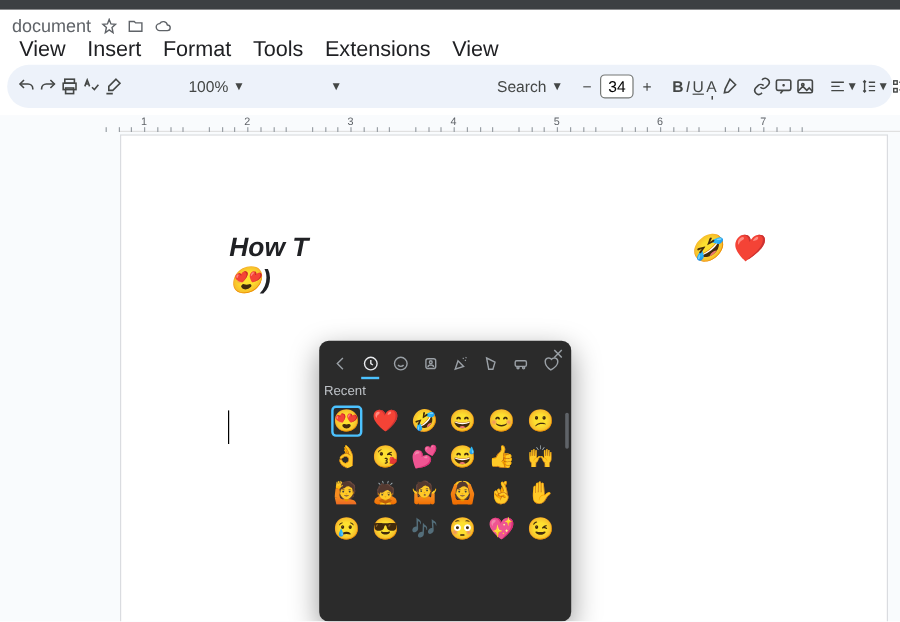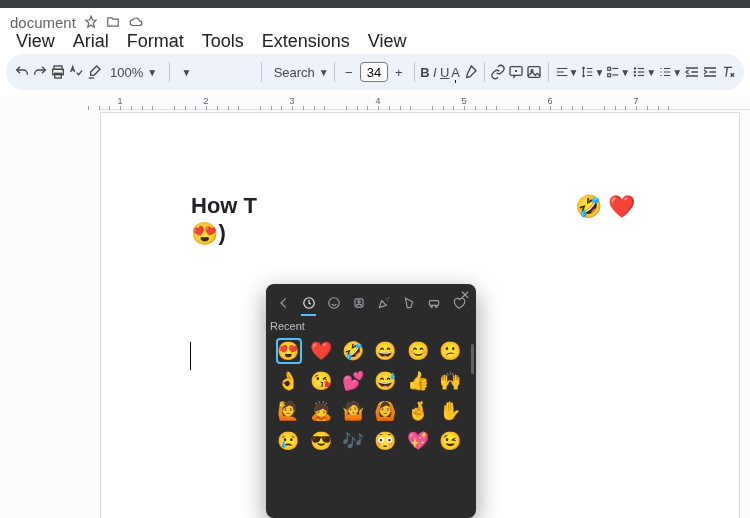--- a/index.html
+++ b/index.html
@@ -6,30 +6,30 @@
   body { font-family: "Google Sans", Arial, sans-serif; font-size: 13px; color: #202124; background: #fff; width: 750px; height: 518px; overflow: hidden; position: relative; }
   .chrome-bar { height: 8px; background: #3c4043; }
   .title-row { display: flex; align-items: center; gap: 8px; padding: 4px 10px 0 10px; height: 24px; }
   .doc-title { font-size: 15px; color: #5f6368; }
   .title-icon { color: #5f6368; cursor: pointer; }
   .menu-row { display: flex; gap: 2px; padding: 0 8px 4px 8px; height: 22px; align-items: center; }
   .menu-item { padding: 2px 8px; border-radius: 4px; cursor: pointer; font-size: 18px; color: #202124; }
   .toolbar { display: flex; align-items: center; gap: 2px; padding: 4px 8px; background: #edf2fa; border-radius: 24px; margin: 0 6px; height: 36px; }
   .tbtn { width: 26px; height: 26px; display: flex; align-items: center; justify-content: center; border-radius: 4px; cursor: pointer; color: #444746; }
   .tsep { width: 1px; height: 20px; background: #c7c7c7; margin: 0 4px; }
-  .tsel { display: flex; align-items: center; gap: 4px; padding: 0 6px; height: 24px; cursor: pointer; border-radius: 4px; color: #444746; font-size: 13px; }
+  .tsel { display: flex; align-items: center; gap: 4px; padding: 0 6px; height: 24px; cursor: pointer; border-radius: 4px; color: #444746; font-size: 13px; margin-left: 47px; }
   .font-size-group { display: flex; align-items: center; gap: 2px; }
   .font-size-input { width: 28px; height: 20px; border: 1px solid #747775; border-radius: 4px; text-align: center; font-size: 13px; background: #fff; }
   .plusminus { width: 18px; height: 18px; display: flex; align-items: center; justify-content: center; cursor: pointer; color: #444746; border-radius: 4px; }
   .workspace { position: absolute; top: 96px; left: 0; right: 0; bottom: 0; background: #f9fbfd; overflow: hidden; }
   .ruler { height: 14px; background: #f9fbfd; position: relative; border-bottom: 1px solid #e0e0e0; margin-left: 100px; margin-right: 0; }
   .ruler-tick { position: absolute; top: 10px; width: 1px; height: 4px; background: #9aa0a6; }
   .ruler-num { position: absolute; top: 0; font-size: 9px; color: #5f6368; transform: translateX(-50%); }
   .page { position: absolute; left: 100px; top: 16px; width: 640px; height: 800px; background: #fff; border: 1px solid #dadce0; padding: 80px 90px; }
-  .doc-heading { font-size: 22px; font-weight: 700; font-family: Arial, sans-serif; }
+  .doc-heading { font-size: 22px; font-weight: 700; font-family: Arial, sans-serif; font-style: italic; }
   .text-cursor { position: absolute; left: 190px; top: 246px; width: 1px; height: 28px; background: #000; }
   .emoji-inline { font-size: 22px; vertical-align: middle; }
   
   .picker { position: absolute; left: 266px; top: 188px; width: 210px; height: 234px; background: #2b2b2b; border-radius: 8px; box-shadow: 0 8px 24px rgba(0,0,0,0.4); color: #e8eaed; overflow: hidden; display: flex; flex-direction: column; }
   .picker-close { position: absolute; right: 6px; top: 4px; color: #9aa0a6; cursor: pointer; font-size: 12px; }
   .picker-tabs { display: flex; gap: 10px; padding: 10px 10px 6px 10px; align-items: center; }
   .picker-tab { color: #9aa0a6; cursor: pointer; width: 18px; height: 18px; display: flex; align-items: center; justify-content: center; }
   .picker-tab.active { color: #e8eaed; position: relative; }
   .picker-tab.active::after { content:''; position:absolute; bottom:-4px; left:0; right:0; height:2px; background:#4cc2ff; }
   .search-wrap { margin: 4px 10px 6px 10px; display: flex; align-items: center; background: #3c3c3c; border-radius: 4px; padding: 4px 8px; gap: 6px; border-bottom: 2px solid #4cc2ff; }
@@ -65,21 +65,21 @@
   </span>
   <span class="title-icon">
     <svg width="16" height="14" viewBox="0 0 24 24" fill="none" stroke="#5f6368" stroke-width="2">
         <path d="M7 18a5 5 0 010-10 6 6 0 0111 2 4 4 0 010 8H7z"></path>
       </svg>
   </span>
 </div>
 
 <div class="menu-row">
   <div class="menu-item">View</div>
-  <div class="menu-item">Arial</div>
+  <div class="menu-item">Insert</div>
   <div class="menu-item">Format</div>
   <div class="menu-item">Tools</div>
   <div class="menu-item">Extensions</div>
   <div class="menu-item">View</div>
 </div>
 
 <div class="toolbar">
   <div class="tbtn">
       <svg width="16" height="16" viewBox="0 0 24 24" fill="none" stroke="#444746" stroke-width="2">
         <path d="M9 14l-5-5 5-5"></path>

